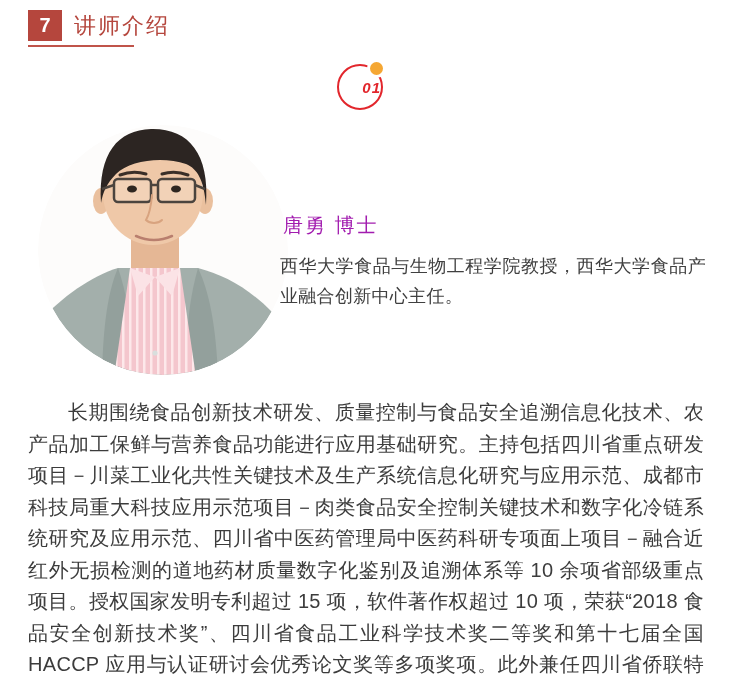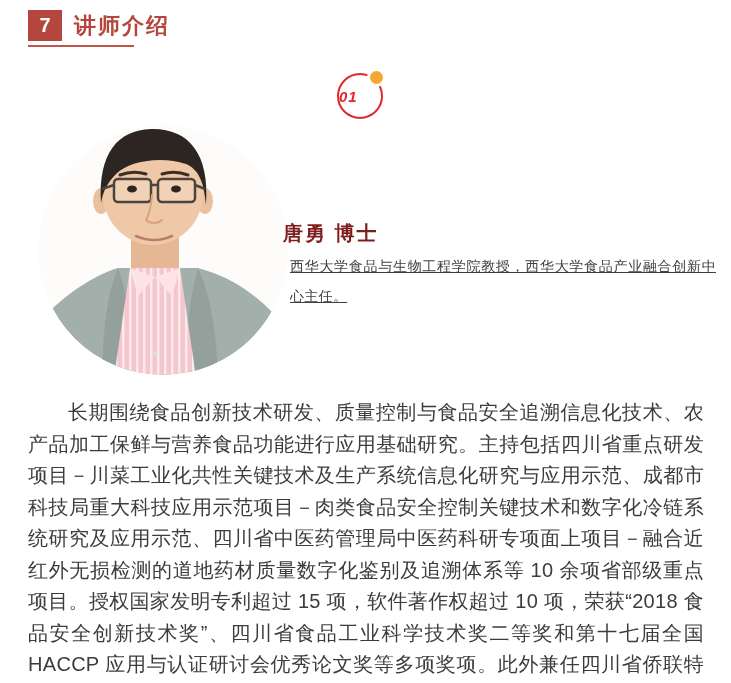--- a/index.html
+++ b/index.html
@@ -31,37 +31,37 @@
   .num-box{
     width:34px; height:31px;
     background:var(--accent-red);
     color:#ffffff;
     font-size:20px; font-weight:bold;
     display:flex; align-items:center; justify-content:center;
   }
   .section-title{
     color:var(--accent-red);
     font-size:22px;
-    font-weight:bold;
+    font-weight:normal;
     letter-spacing:2px;
   }
   .title-underline{
     position:absolute;
     left:28px; top:45px;
     width:106px; height:2px;
     background:var(--underline-red);
   }
   
   .badge{
     position:absolute;
-    left:337px; top:73px;
+    left:337px; top:64px;
     width:46px; height:46px;
     border:2px solid var(--badge-red);
     border-radius:50%;
-    display:flex; align-items:center; justify-content:flex-start;
+    display:flex; align-items:center; justify-content:flex-end;
   }
   .badge-num{
     color:var(--badge-red);
     font-size:15px;
     font-weight:bold;
     font-style:italic;
     letter-spacing:1px;
   }
   .badge-dot{
     position:absolute;
@@ -75,36 +75,35 @@
   .photo{
     position:absolute;
     left:38px; top:125px;
     width:250px; height:250px;
     border-radius:50%;
     overflow:hidden;
   }
   
   .speaker-name{
     position:absolute;
-    left:283px; top:220px;
+    left:283px; top:212px;
     font-size:20px;
-    font-weight:bold;
-    color:#7f1d1d;
+    font-weight:normal;
+    color:#a21caf;
     letter-spacing:2px;
   }
   .speaker-role{
     position:absolute;
-    left:290px; top:251px;
+    left:280px; top:251px;
     width:426px;
-    font-size:14px;
+    font-size:18px;
     line-height:30px;
     color:#404040;
     text-align:justify;
     letter-spacing:0.3px;
-    text-decoration:underline;
   }
   
   .bio{
     position:absolute;
     left:28px; top:397px;
     width:676px;
     font-size:20px;
     line-height:31.5px;
     color:var(--text-dark);
     text-align:justify;

